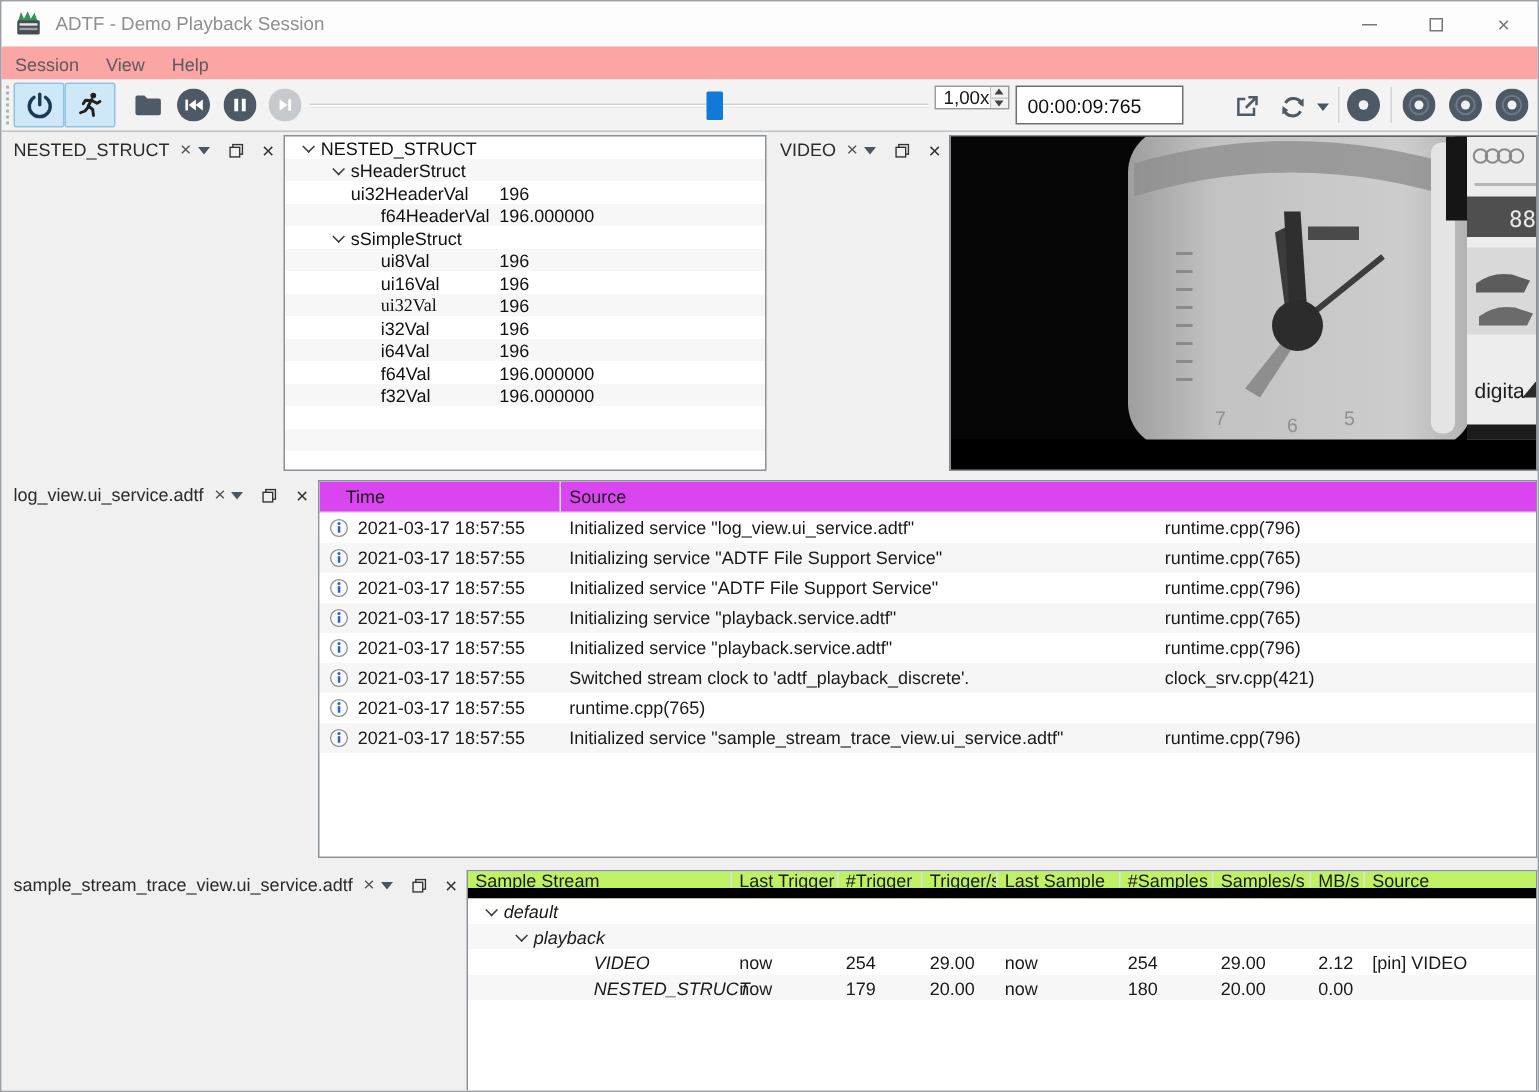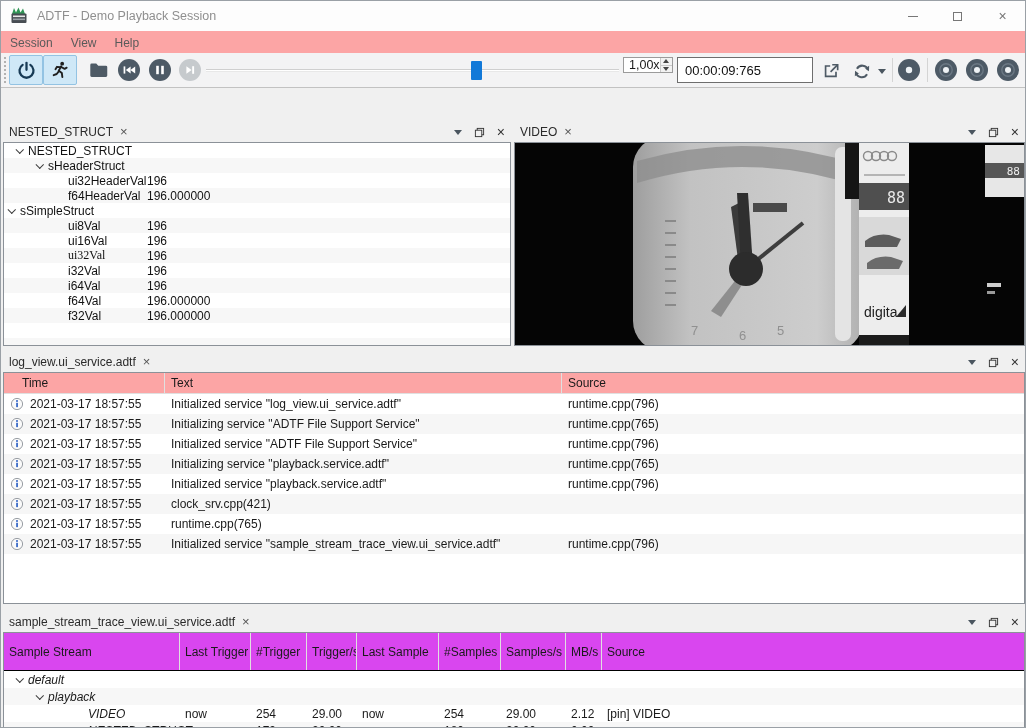--- a/index.html
+++ b/index.html
@@ -32,48 +32,48 @@
   .slider{left:205px;top:8px;width:413px;height:19px;}
   .slider .track{position:absolute;left:0;right:0;top:8px;height:3px;background:#ffffff;border-top:1px solid #cfcfcf;border-bottom:1px solid #e8e8e8;}
   .slider .handle{position:absolute;left:265px;top:0;width:11px;height:19px;background:#1279d8;border-radius:1px;}
   .spin{left:622px;top:4px;width:50px;height:16px;background:#fff;border:1px solid #9b9b9b;display:flex;align-items:center;}
   .spin .val{padding-left:5px;font-size:12.5px;flex:1;}
   .spinbtns{width:14px;height:100%;display:flex;flex-direction:column;border-left:1px solid #c9c9c9;}
   .sb{flex:1;display:flex;align-items:center;justify-content:center;background:#f2f2f2;}
   .sb.up{border-bottom:1px solid #c9c9c9;}
   .tri-up{width:0;height:0;border-left:3.5px solid transparent;border-right:3.5px solid transparent;border-bottom:4.5px solid #444;}
   .tri-dn{width:0;height:0;border-left:3.5px solid transparent;border-right:3.5px solid transparent;border-top:4.5px solid #444;}
-  .timefield{left:676px;top:4px;width:136px;height:26px;background:#fff;border:1px solid #6e6e6e;display:flex;align-items:center;padding-left:7px;font-size:13px;color:#111;}
+  .timefield{left:676px;top:4px;width:112px;height:26px;background:#fff;border:1px solid #6e6e6e;display:flex;align-items:center;padding-left:7px;font-size:13px;color:#111;}
   .tri-down-sm{width:0;height:0;border-left:4px solid transparent;border-right:4px solid transparent;border-top:5px solid #4b5660;}
   
   .dock{position:absolute;left:0;top:86px;width:100%;height:642px;background:#f0f0f0;border-top:1px solid #c2c2c2;}
-  .panel{position:absolute;display:flex;flex-direction:column;margin-top:32px;}
+  .panel{position:absolute;display:flex;flex-direction:row;}
   .ptabs{height:20px;display:flex;align-items:center;flex:none;}
   .tab{display:flex;align-items:center;gap:7px;padding:0 4px 0 6px;color:#2a2a2a;}
   .tab .tclose{color:#555;font-size:13px;line-height:12px;}
   .tctrl{margin-left:auto;display:flex;align-items:center;gap:12px;padding-right:6px;}
   .pclose{color:#333;font-size:14px;line-height:12px;}
   .pbody{flex:1;background:#fff;border:1px solid #8b9198;overflow:hidden;position:relative;}
   
   .stripe15{background:repeating-linear-gradient(#ffffff 0 15px,#f7f7f7 15px 30px);}
   .trow{height:15px;display:flex;align-items:center;color:#111;}
   .tname{width:143px;display:flex;align-items:center;flex:none;}
   .chevbox{width:16px;display:flex;align-items:center;justify-content:center;flex:none;}
   .chev{width:5.5px;height:5.5px;border-right:1.6px solid #3c3c3c;border-bottom:1.6px solid #3c3c3c;transform:rotate(45deg) translate(-1px,-1px);}
   
-  .lhead{height:21px;display:grid;grid-template-columns:161px 397px 1fr;align-items:center;background:#fca5a5;border-bottom:1px solid #e0e0e0;}
+  .lhead{height:21px;display:grid;grid-template-columns:161px 397px 1fr;align-items:center;background:#d946ef;border-bottom:1px solid #e0e0e0;}
   .lhead .hc{height:100%;display:flex;align-items:center;padding-left:6px;border-right:1px solid #e0e0e0;color:#1a1a1a;}
   .lhead .hc:first-child{padding-left:18px;}
   .lhead .hc:last-child{border-right:none;}
   .lrows{background:repeating-linear-gradient(#ffffff 0 20px,#f6f6f6 20px 40px);}
   .lrow{height:20px;display:grid;grid-template-columns:161px 397px 1fr;align-items:center;}
   .lcell{padding-left:6px;white-space:nowrap;overflow:hidden;}
   .ltime{display:flex;align-items:center;gap:6px;padding-left:6px;}
   
-  .thead{height:38px;display:grid;grid-template-columns:176px 71px 56px 50px 82px 62px 65px 36px 1fr;align-items:center;background:#d946ef;border-bottom:1px solid #000000;}
+  .thead{height:18px;display:grid;grid-template-columns:176px 71px 56px 50px 82px 62px 65px 36px 1fr;align-items:center;background:#bef264;border-bottom:7px solid #000000;}
   .thead .hc{height:100%;display:flex;align-items:center;padding-left:5px;border-right:1px solid #e0e0e0;white-space:nowrap;overflow:hidden;}
   .thead .hc:last-child{border-right:none;}
   .trows{background:repeating-linear-gradient(#ffffff 0 17px,#f7f7f7 17px 34px);}
   .xrow{height:17px;display:grid;grid-template-columns:176px 71px 56px 50px 82px 62px 65px 36px 1fr;align-items:center;}
   .xcell{padding-left:5px;white-space:nowrap;}
   .xname{display:flex;align-items:center;font-style:italic;}
   
   .videobody{background:#000;}
   .videobody svg{display:block;}
 </style>
@@ -265,33 +265,33 @@
       <div class="trow">
         <div class="tname" style="padding-left:28px;">
             <span class="chevbox">
               <span class="chev"></span>
             </span>
             <span>sHeaderStruct</span>
           </div>
         <span></span>
       </div>
       <div class="trow">
-        <div class="tname" style="padding-left:64px;align-items:center;">
+        <div class="tname" style="padding-left:44px;align-items:center;">
             <span>ui32HeaderVal</span>
           </div>
         <span>196</span>
       </div>
       <div class="trow">
         <div class="tname" style="padding-left:64px;">
             <span>f64HeaderVal</span>
           </div>
         <span>196.000000</span>
       </div>
       <div class="trow">
-        <div class="tname" style="">
+        <div class="tname" style="padding-left:28px;">
             <span class="chevbox">
               <span class="chev"></span>
             </span>
             <span>sSimpleStruct</span>
           </div>
         <span></span>
       </div>
       <div class="trow">
         <div class="tname" style="padding-left:64px;">
             <span>ui8Val</span>
@@ -430,21 +430,20 @@
         <svg viewBox="0 0 12 12" width="11" height="11">
           <rect x="3.5" y="1.5" width="7" height="7" fill="none" stroke="#333"></rect>
           <rect x="1.5" y="3.5" width="7" height="7" fill="#f0f0f0" stroke="#333"></rect>
         </svg>
         <span class="pclose">×</span>
       </div>
     </div>
     <div class="pbody">
       <div class="lhead">
         <div class="hc">Time</div>
-        <div class="hc">Text</div>
         <div class="hc">Source</div>
       </div>
       <div class="lrows">
 
         <div class="lrow">
           <div class="ltime">
               <svg viewBox="0 0 16 16" width="14" height="14">
                 <circle cx="8" cy="8" r="6.4" fill="#fafafa" stroke="#8a9097"></circle>
                 <rect x="7.1" y="6.6" width="1.9" height="5" fill="#2b5fc4"></rect>
                 <circle cx="8" cy="4.5" r="1.15" fill="#2b5fc4"></circle>
@@ -504,20 +503,21 @@
         </div>
         <div class="lrow">
           <div class="ltime">
               <svg viewBox="0 0 16 16" width="14" height="14">
                 <circle cx="8" cy="8" r="6.4" fill="#fafafa" stroke="#8a9097"></circle>
                 <rect x="7.1" y="6.6" width="1.9" height="5" fill="#2b5fc4"></rect>
                 <circle cx="8" cy="4.5" r="1.15" fill="#2b5fc4"></circle>
               </svg>
               <span>2021-03-17 18:57:55</span>
             </div>
+          <div class="lcell">Switched stream clock to 'adtf_playback_discrete'.</div>
           <div class="lcell">clock_srv.cpp(421)</div>
         </div>
         <div class="lrow">
           <div class="ltime">
               <svg viewBox="0 0 16 16" width="14" height="14">
                 <circle cx="8" cy="8" r="6.4" fill="#fafafa" stroke="#8a9097"></circle>
                 <rect x="7.1" y="6.6" width="1.9" height="5" fill="#2b5fc4"></rect>
                 <circle cx="8" cy="4.5" r="1.15" fill="#2b5fc4"></circle>
               </svg>
               <span>2021-03-17 18:57:55</span>

